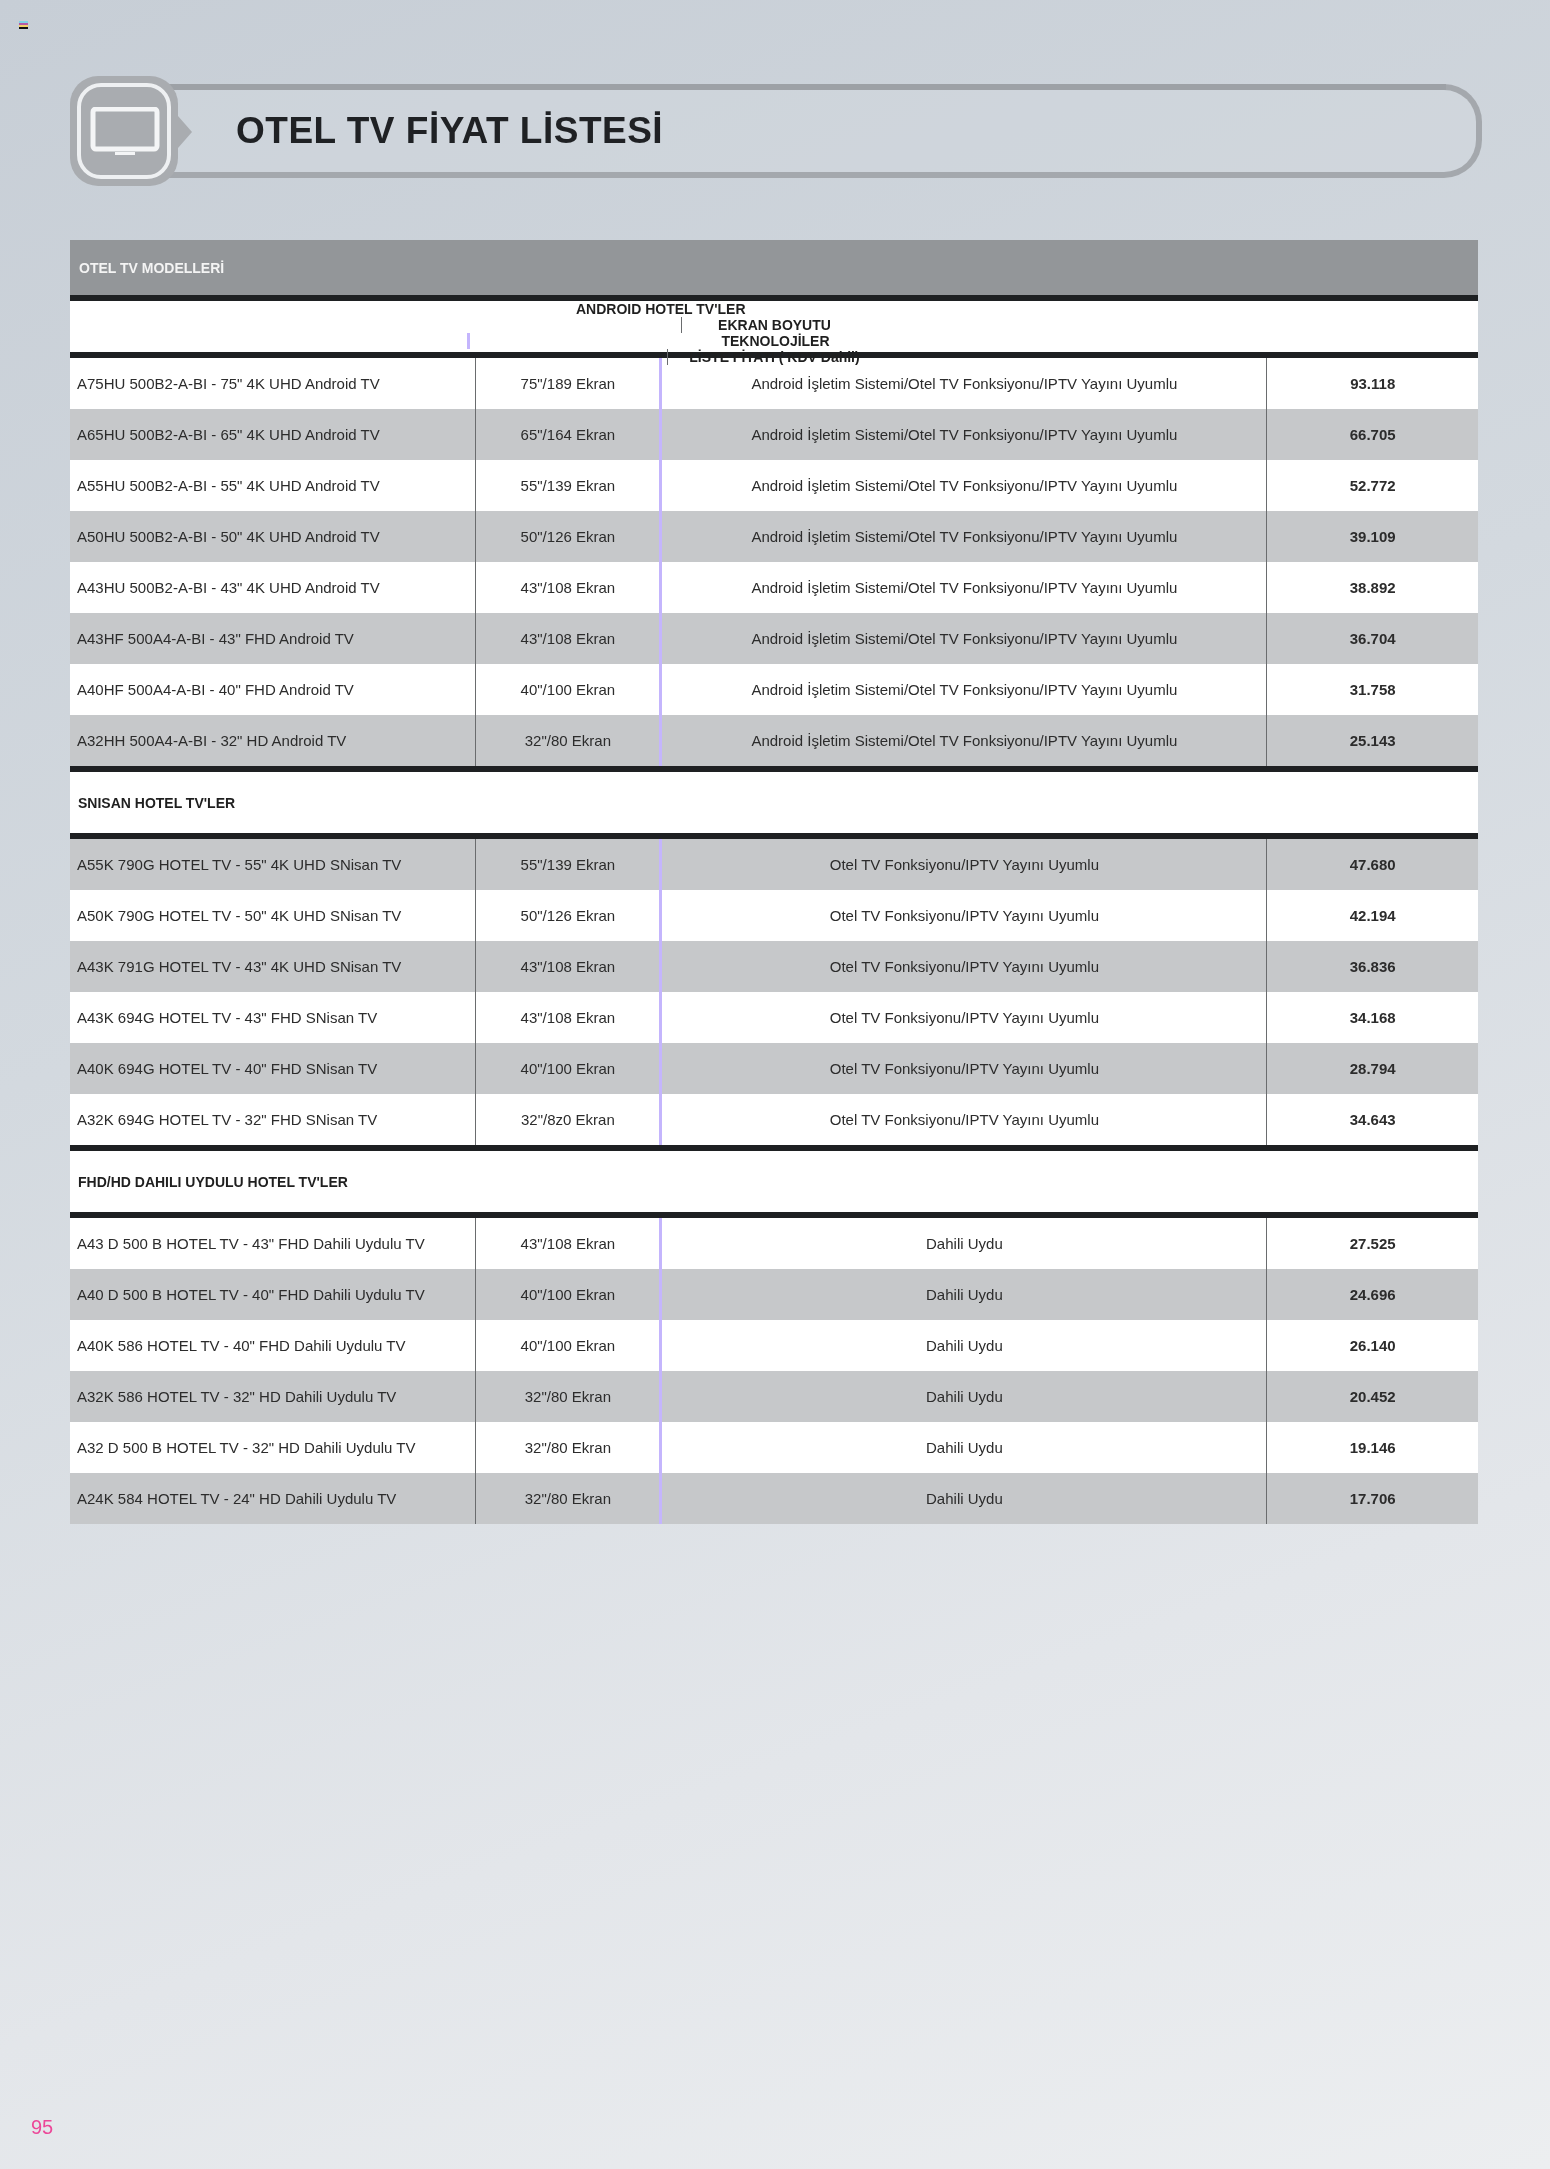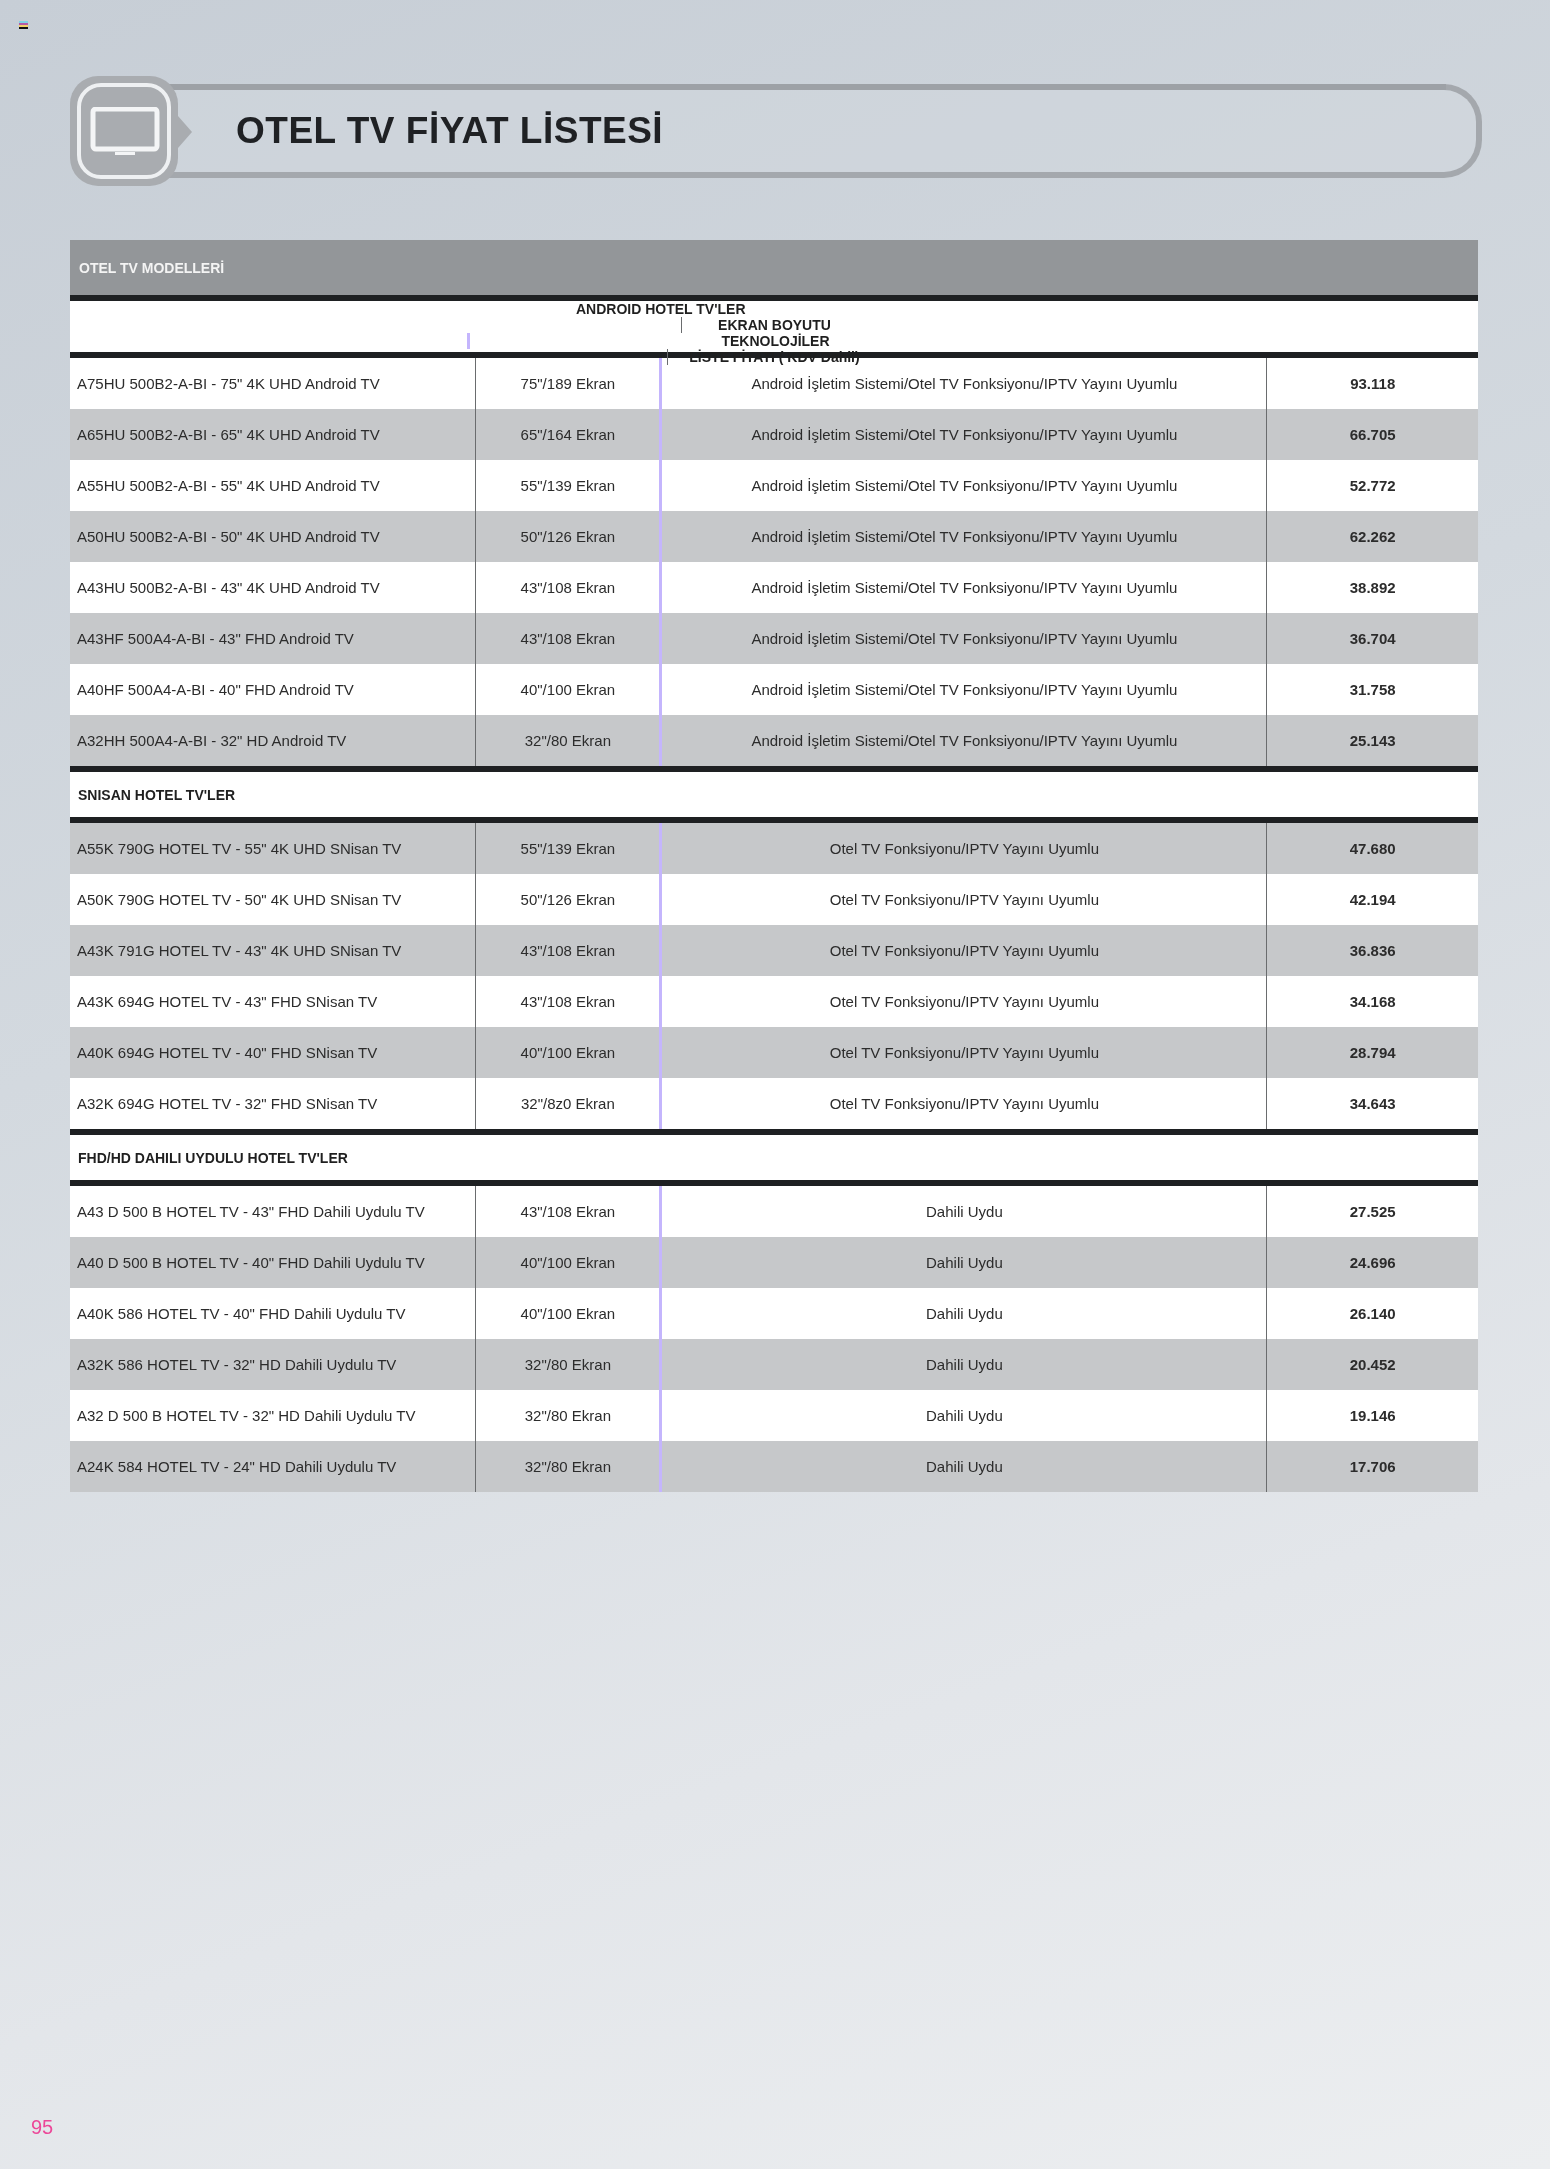--- a/index.html
+++ b/index.html
@@ -64,21 +64,21 @@
     }
     .row.white { background: #ffffff; }
     .row.grey { background: #c6c8ca; }
     .cell { height: 100%; display: flex; align-items: center; }
     .c1 { width: 410px; padding-left: 7px; }
     .c2 { width: 186px; justify-content: center; border-left: 1px solid #6a6c6e; }
     .c3 { width: 614px; justify-content: center; border-left: 3px solid #c4b5fd; }
     .c4 { width: 214px; justify-content: center; border-left: 1px solid #6a6c6e; font-weight: bold; }
     .header-row { height: 51px; background: #ffffff; font-weight: bold; font-size: 14px; color: #1f1f1f; flex-direction: column; }
     .section-row {
-      height: 45px; background: #ffffff; display: flex; align-items: center;
+      height: 61px; background: #ffffff; display: flex; align-items: center;
       padding-left: 8px; font-weight: bold; font-size: 14px; color: #1f1f1f;
     }
     .page-number {
       position: absolute; left: 31px; top: 2116px; font-size: 20px; color: #ec4899;
     }
   </style>
 </head>
 <body>
 
 <div class="registration-mark">
@@ -127,21 +127,21 @@
       <div class="row white">
         <div class="cell c1">A55HU 500B2-A-BI - 55" 4K UHD Android TV</div>
         <div class="cell c2">55"/139 Ekran</div>
         <div class="cell c3">Android İşletim Sistemi/Otel TV Fonksiyonu/IPTV Yayını Uyumlu</div>
         <div class="cell c4">52.772</div>
       </div>
       <div class="row grey">
         <div class="cell c1">A50HU 500B2-A-BI - 50" 4K UHD Android TV</div>
         <div class="cell c2">50"/126 Ekran</div>
         <div class="cell c3">Android İşletim Sistemi/Otel TV Fonksiyonu/IPTV Yayını Uyumlu</div>
-        <div class="cell c4">62.262</div>
+        <div class="cell c4">39.109</div>
       </div>
       <div class="row white">
         <div class="cell c1">A43HU 500B2-A-BI - 43" 4K UHD Android TV</div>
         <div class="cell c2">43"/108 Ekran</div>
         <div class="cell c3">Android İşletim Sistemi/Otel TV Fonksiyonu/IPTV Yayını Uyumlu</div>
         <div class="cell c4">38.892</div>
       </div>
       <div class="row grey">
         <div class="cell c1">A43HF 500A4-A-BI - 43" FHD Android TV</div>
         <div class="cell c2">43"/108 Ekran</div>

